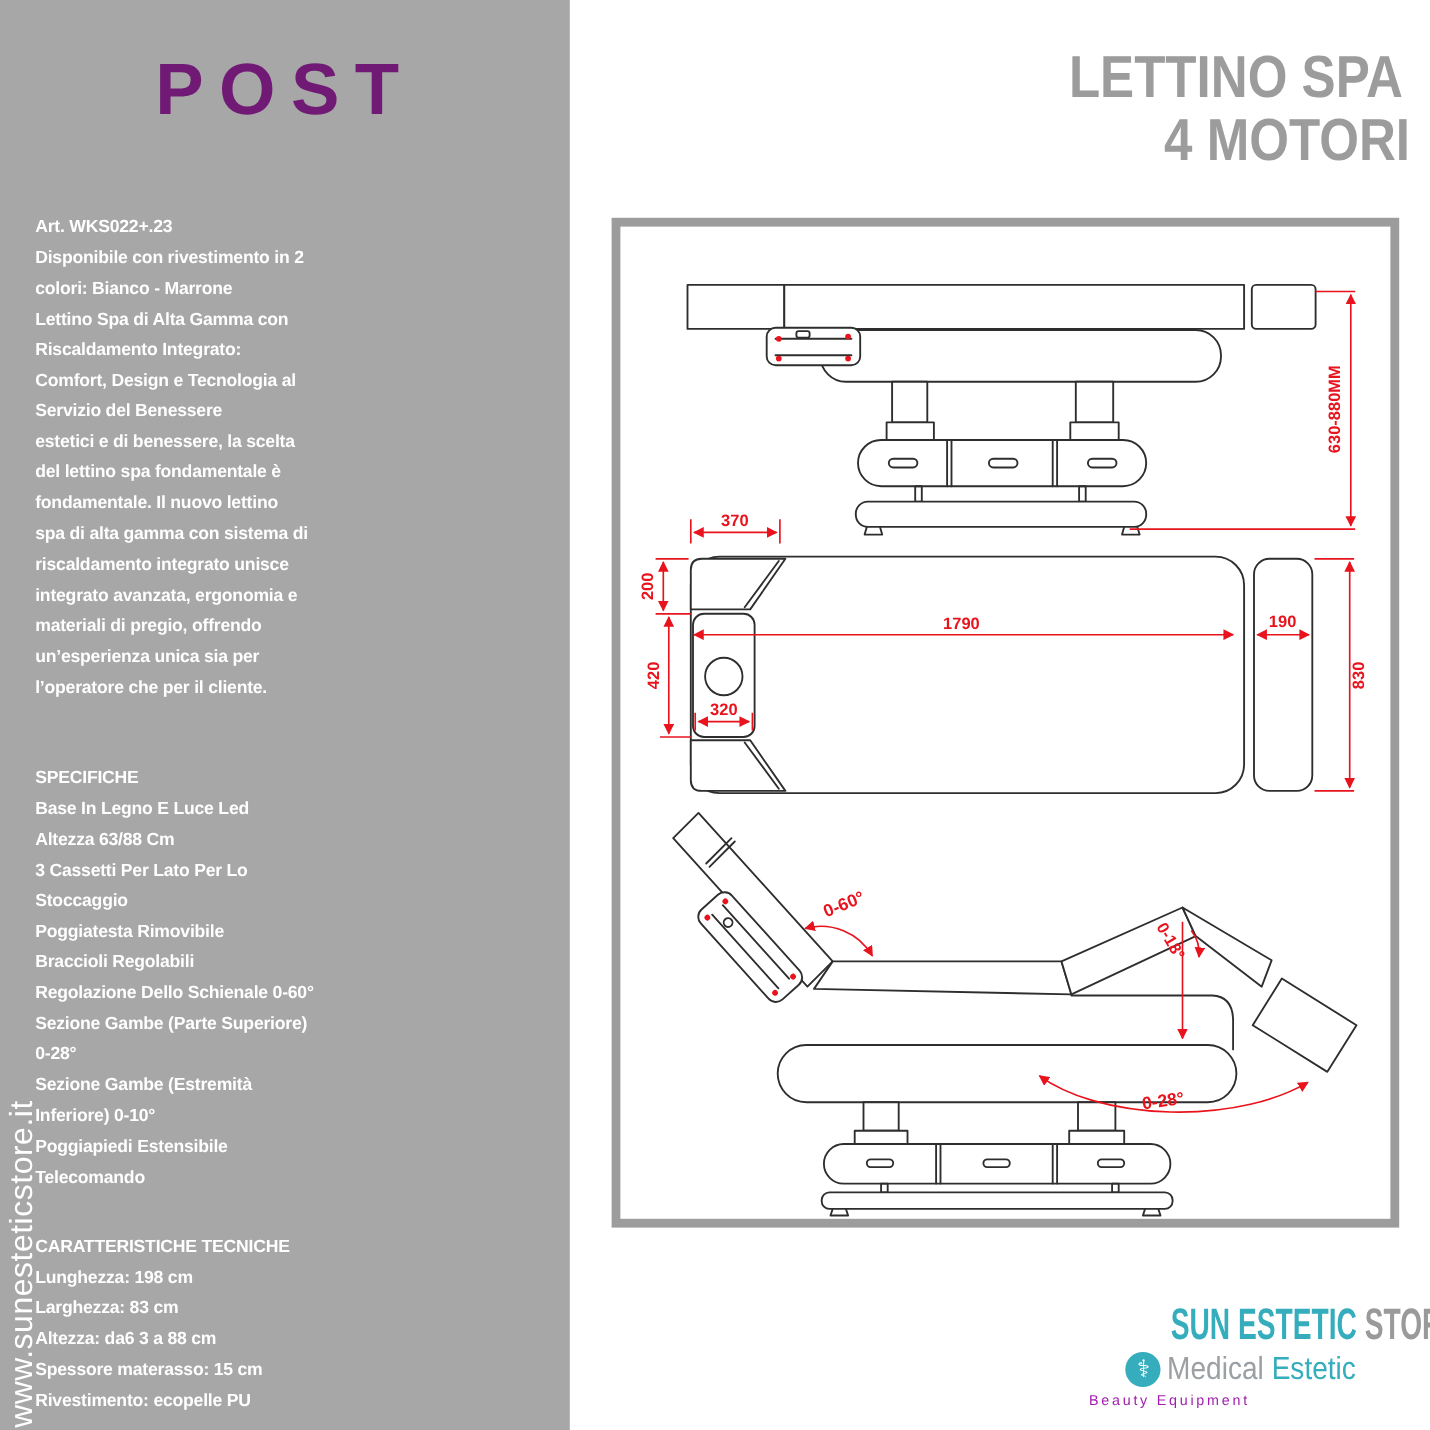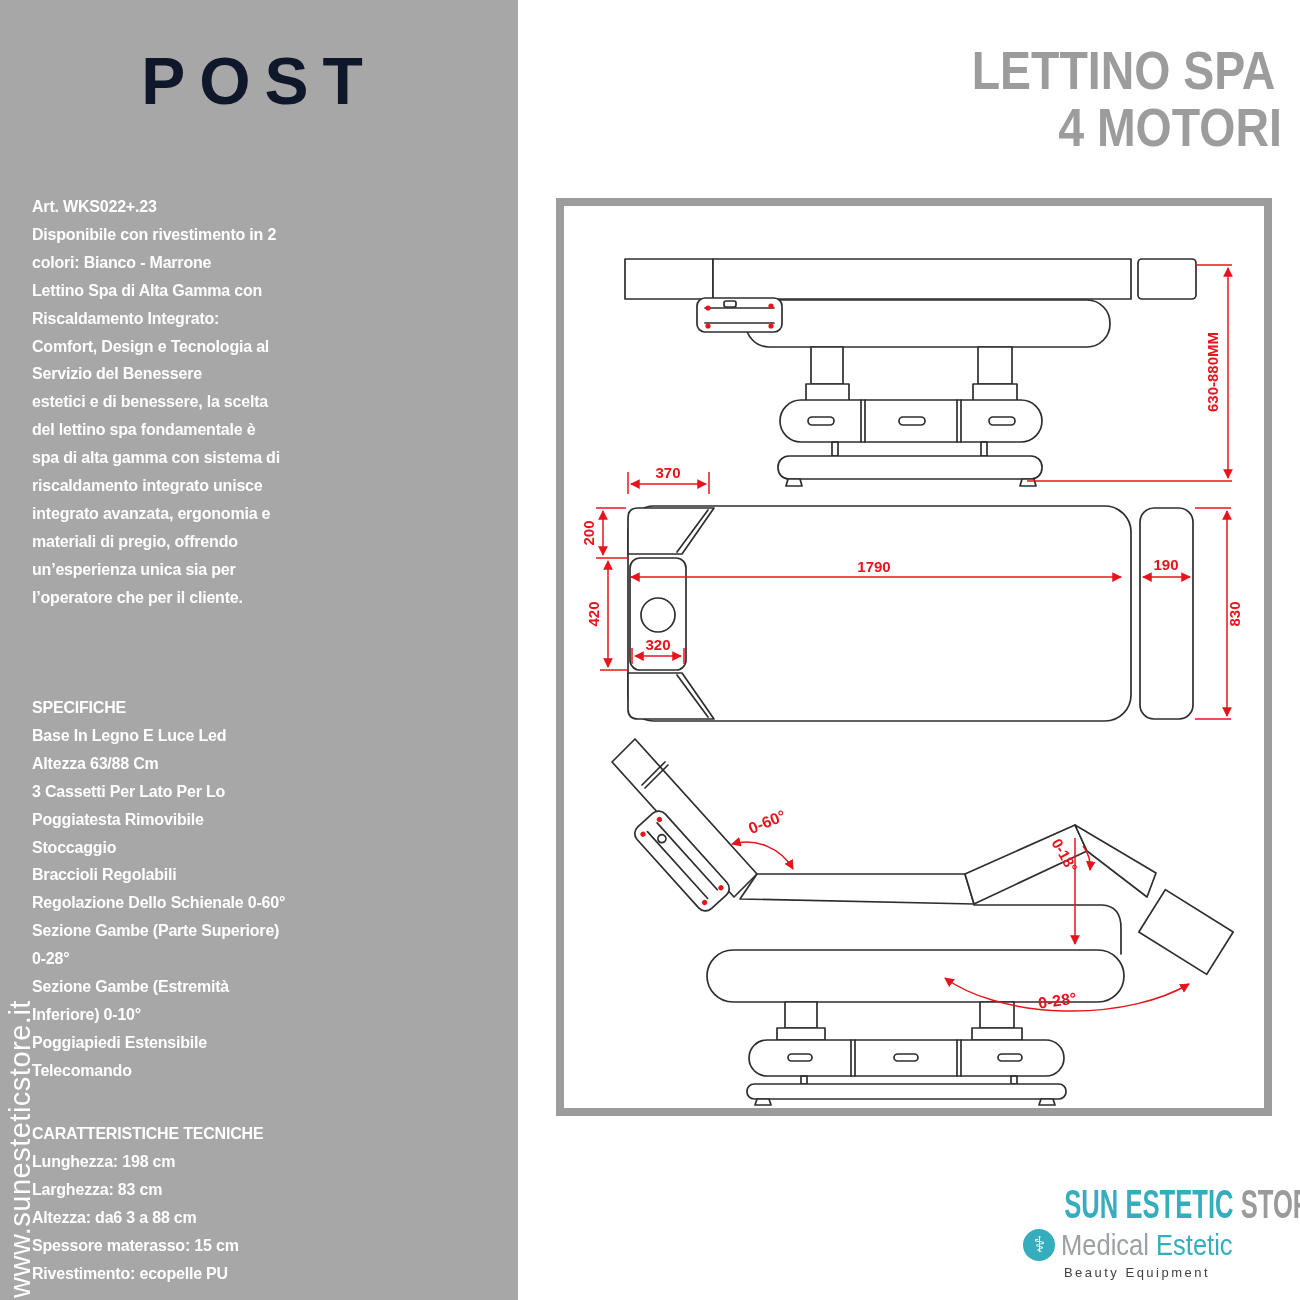--- a/index.html
+++ b/index.html
@@ -1,20 +1,20 @@
 <!DOCTYPE html>
 <html><head>
 <meta charset="utf-8">
 <style>
   html,body{margin:0;padding:0;background:#e8e8e8;}
   .canvas{position:relative;width:1300px;height:1300px;background:#ffffff;overflow:hidden;
           font-family:"Liberation Sans",sans-serif;}
   
   .sidebar{position:absolute;left:0;top:0;width:518px;height:1300px;background:#a7a7a7;}
-  .post-logo{position:absolute;left:0;top:36px;width:100%;text-align:center;color:#0f172a;
+  .post-logo{position:absolute;left:0;top:36px;width:100%;text-align:center;color:#701a75;
              font-size:66px;font-weight:700;letter-spacing:14px;line-height:90px;}
   .side-text{position:absolute;left:32px;color:#ffffff;font-weight:700;font-size:16px;
              line-height:27.9px;letter-spacing:-0.2px;white-space:nowrap;}
   .desc-block{top:193px;}
   .specs-block{top:694px;}
   .tech-block{top:1120px;}
   .watermark{position:absolute;left:4px;top:1298px;transform:rotate(-90deg);transform-origin:0 0;
              color:#ffffff;font-size:29px;font-weight:400;letter-spacing:0.5px;white-space:nowrap;}
   
   .title{position:absolute;left:518px;top:42px;width:782px;text-align:right;color:#9c9c9c;
@@ -29,54 +29,55 @@
               font-size:40px;font-weight:700;white-space:nowrap;line-height:44px;}
   .store-teal{color:#35adbd;}
   .store-gray{color:#9a9a9a;}
   .med-row{margin-top:2px;display:flex;align-items:center;justify-content:center;gap:6px;}
   .caduceus{width:32px;height:32px;border-radius:50%;background:#35adbd;color:#ffffff;
             font-size:22px;line-height:32px;text-align:center;flex:0 0 auto;}
   .med-cond{display:inline-block;transform:scaleX(0.88);transform-origin:left center;white-space:nowrap;
             font-size:29px;line-height:34px;}
   .brand-gray{color:#9aa0a3;}
   .brand-teal{color:#35adbd;}
-  .tagline{margin-top:3px;text-align:center;color:#404040;font-size:13px;letter-spacing:2.5px;
+  .tagline{margin-top:3px;text-align:left;color:#a21caf;font-size:13px;letter-spacing:2.5px;
            padding-right:6px;}
 </style>
 </head>
 <body>
 
 <div class="canvas">
 
   <div class="sidebar">
     <div class="post-logo">POST</div>
     <div class="side-text desc-block">
         <div>Art. WKS022+.23</div>
         <div>Disponibile con rivestimento in 2</div>
         <div>colori: Bianco - Marrone</div>
         <div>Lettino Spa di Alta Gamma con</div>
         <div>Riscaldamento Integrato:</div>
         <div>Comfort, Design e Tecnologia al</div>
         <div>Servizio del Benessere</div>
         <div>estetici e di benessere, la scelta</div>
         <div>del lettino spa fondamentale è</div>
+        <div>fondamentale. Il nuovo lettino</div>
         <div>spa di alta gamma con sistema di</div>
         <div>riscaldamento integrato unisce</div>
         <div>integrato avanzata, ergonomia e</div>
         <div>materiali di pregio, offrendo</div>
         <div>un’esperienza unica sia per</div>
         <div>l’operatore che per il cliente.</div>
       </div>
     <div class="side-text specs-block">
         <div>SPECIFICHE</div>
         <div>Base In Legno E Luce Led</div>
         <div>Altezza 63/88 Cm</div>
         <div>3 Cassetti Per Lato Per Lo</div>
+        <div>Stoccaggio</div>
         <div>Poggiatesta Rimovibile</div>
-        <div>Stoccaggio</div>
         <div>Braccioli Regolabili</div>
         <div>Regolazione Dello Schienale 0-60°</div>
         <div>Sezione Gambe (Parte Superiore)</div>
         <div>0-28°</div>
         <div>Sezione Gambe (Estremità</div>
         <div>Inferiore) 0-10°</div>
         <div>Poggiapiedi Estensibile</div>
         <div>Telecomando</div>
       </div>
     <div class="side-text tech-block">

